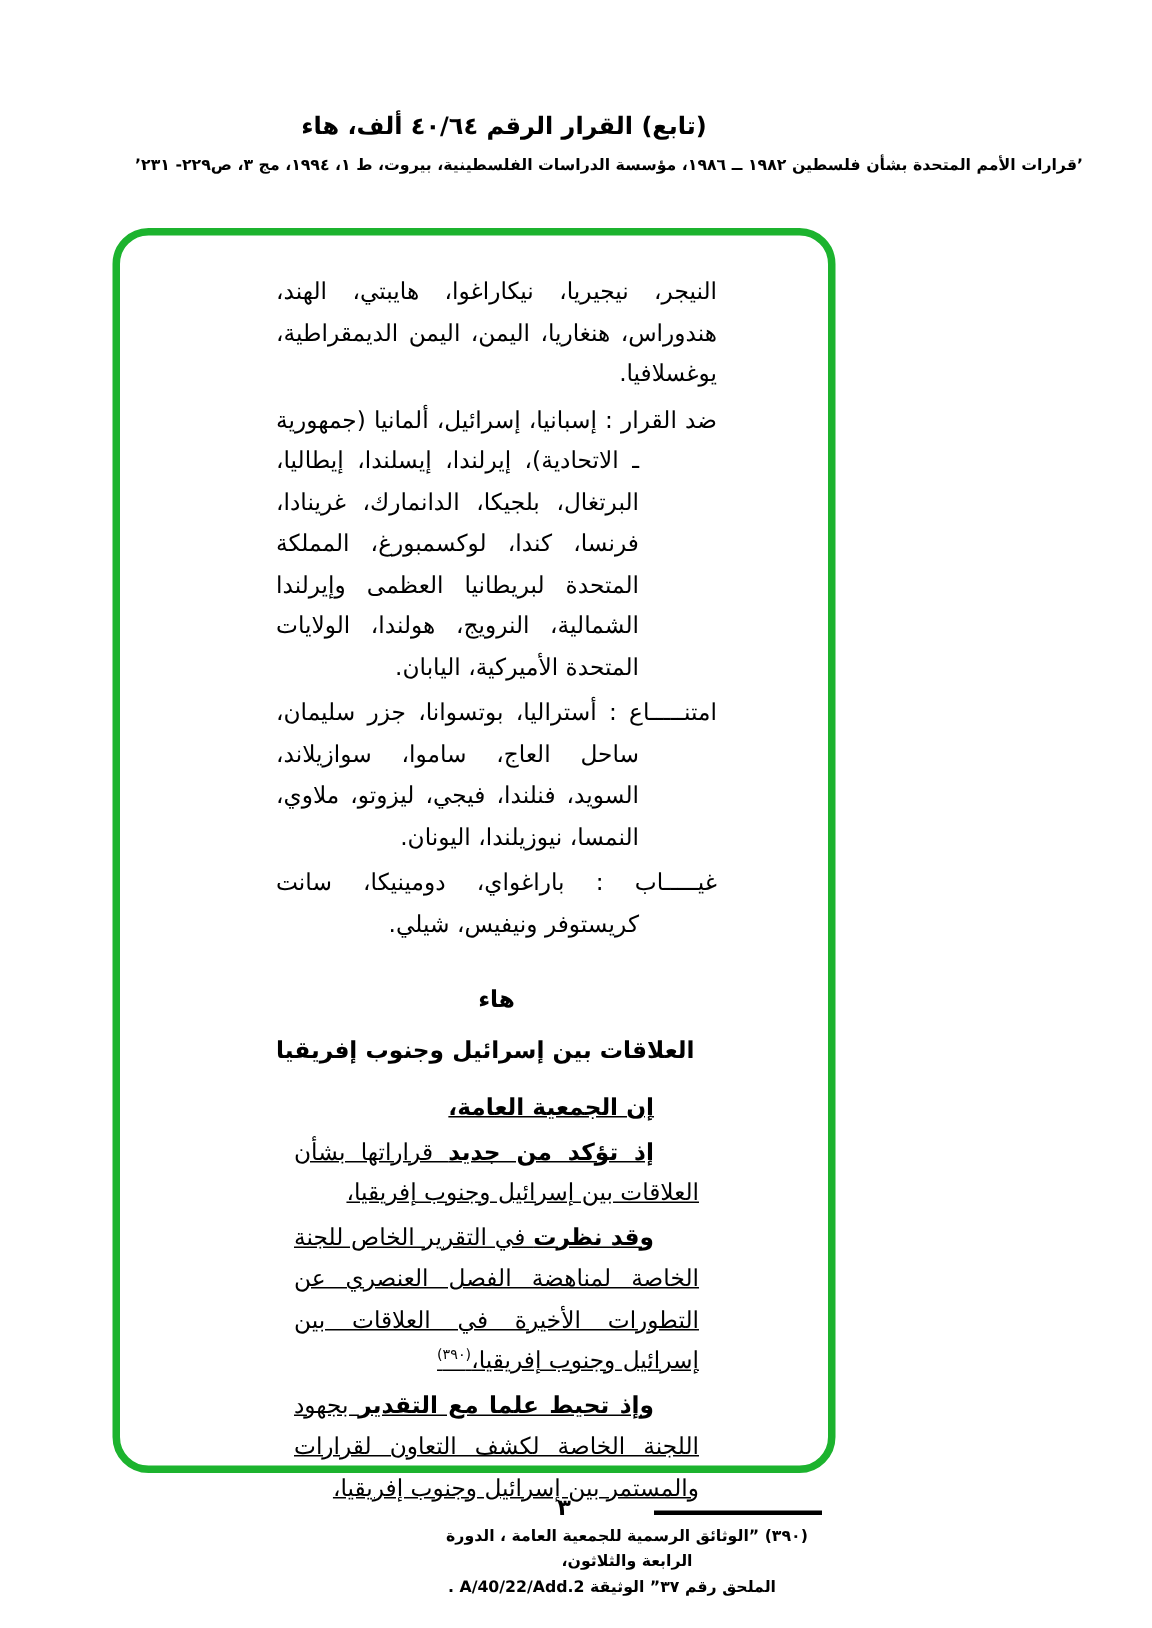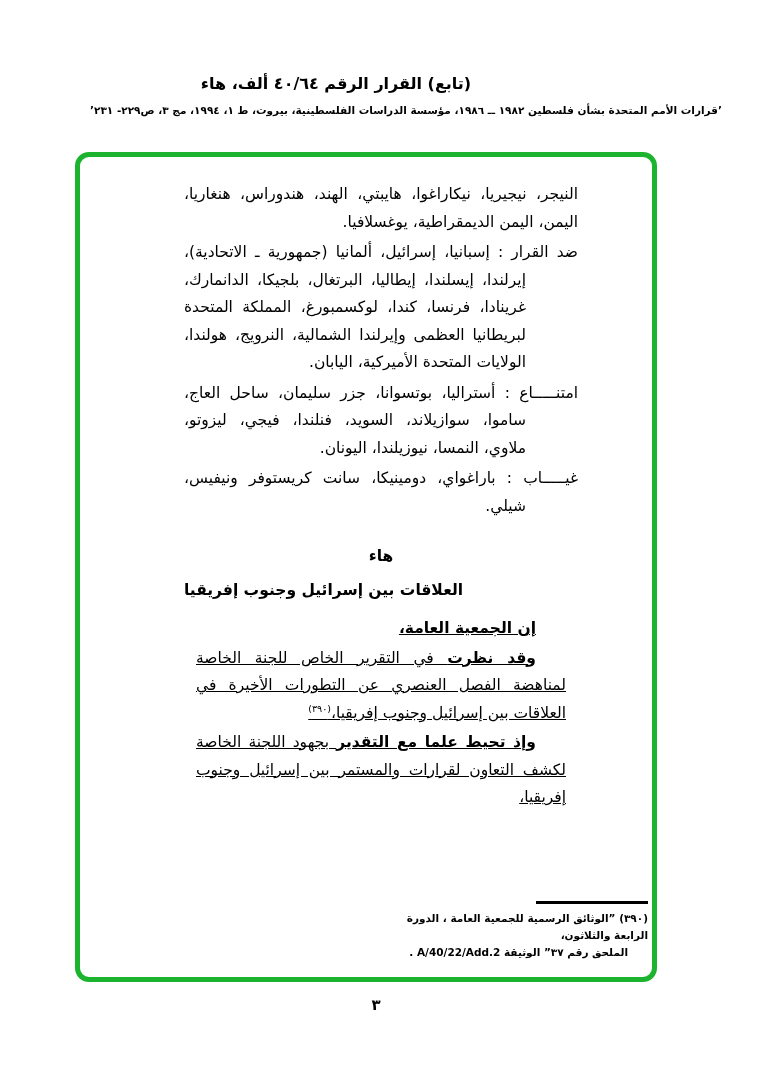--- a/index.html
+++ b/index.html
@@ -14,22 +14,22 @@
     text-align:center; direction:rtl;
     font-size:16px; font-weight:bold; letter-spacing:0;
   }
   .doc-citation {
     position:absolute; top:104px; left:0; width:768px;
     text-align:center; direction:rtl;
     font-size:10.5px; font-weight:bold; white-space:nowrap;padding-left:22px;
   }
   .green-box {
     position:absolute; left:75px; top:152px;
-    width:582px; height:830px;
-    border:5px solid #1cb32e; border-radius:14px;
+    width:482px; height:830px;
+    border:5px solid #1cb32e; border-radius:24px;
     box-sizing:border-box;
   }
   .content {
     direction:rtl; height:100%; box-sizing:border-box;
     padding:24px 74px 16px 104px;
     display:flex; flex-direction:column;
     font-size:15.5px; line-height:27.5px;
     text-align:justify;
   }
   .cont-list { margin:0 0 3px; }
@@ -41,21 +41,21 @@
   .lead { font-weight:bold; }
   sup.fnref { font-size:9.5px; line-height:0; vertical-align:super; }
   .footnote-wrap {
     margin-top:auto;
     align-self:flex-start;          
     margin-left:auto;
     margin-right:-70px;
     width:260px;
   }
   .fn-sep { width:112px; height:3px; background:#000; margin:0 0 6px; }
-  .footnote { font-size:10.5px; font-weight:bold; line-height:17px; text-align:right; }
+  .footnote { font-size:10.5px; font-weight:bold; line-height:17px; text-align:center; }
   .fn-line2 { padding-right:20px; }
   .page-num {
     position:absolute; top:996px; left:75px; width:602px;
     text-align:center; font-size:15px; font-weight:bold;
   }
 </style>
 </head>
 <body>
 
 <div class="doc-title">(تابع) القرار الرقم ٤٠/٦٤ ألف، هاء</div>
@@ -71,20 +71,21 @@
 
     <p class="hang"><span class="vote-label">امتنـــــاع : </span><span>أستراليا، بوتسوانا، جزر سليمان، ساحل العاج، ساموا، سوازيلاند، السويد، فنلندا، فيجي، ليزوتو، ملاوي، النمسا، نيوزيلندا، اليونان.</span></p>
 
     <p class="hang"><span class="vote-label">غيـــــاب : </span><span>باراغواي، دومينيكا، سانت كريستوفر ونيفيس، شيلي.</span></p>
 
     <div class="sec-letter">هاء</div>
     <div class="sec-title">العلاقات بين إسرائيل وجنوب إفريقيا</div>
 
     <p class="para"><span class="lead">إن الجمعية العامة،</span><span></span></p>
 
+    <p class="para"><span class="lead">إذ تؤكد من جديد</span><span> قراراتها بشأن العلاقات بين إسرائيل وجنوب إفريقيا،</span></p>
 
     <p class="para"><span class="lead">وقد نظرت</span><span> في التقرير الخاص للجنة الخاصة لمناهضة الفصل العنصري عن التطورات الأخيرة في العلاقات بين إسرائيل وجنوب إفريقيا،</span><sup class="fnref">(٣٩٠)</sup></p>
 
     <p class="para"><span class="lead">وإذ تحيط علما مع التقدير</span><span> بجهود اللجنة الخاصة لكشف التعاون لقرارات والمستمر بين إسرائيل وجنوب إفريقيا،</span></p>
 
 
     <div class="footnote-wrap">
       <div class="fn-sep"></div>
       <div class="footnote">
         <div>(٣٩٠) ”الوثائق الرسمية للجمعية العامة ، الدورة الرابعة والثلاثون،</div>

